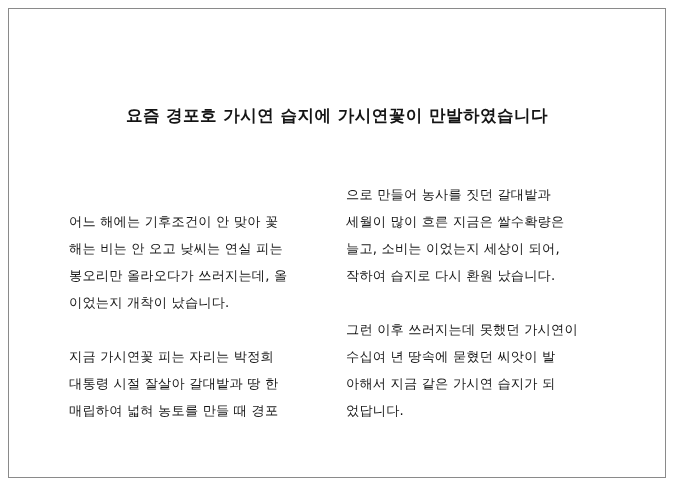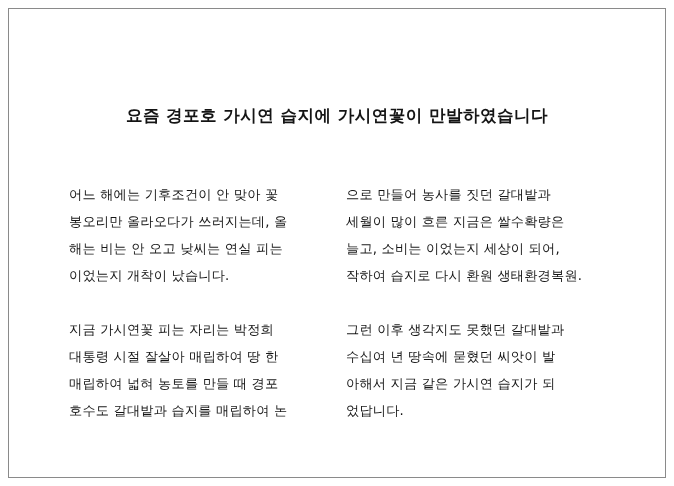--- a/index.html
+++ b/index.html
@@ -75,41 +75,40 @@
 <div id="page">
   <div id="frame">
 
     <div id="doc-title">요즘 경포호 가시연 습지에 가시연꽃이 만발하였습니다</div>
 
     <div id="columns">
 
       <div class="column">
         <p class="para">
           <span class="para-line">어느 해에는 기후조건이 안 맞아 꽃</span>
+          <span class="para-line">해는 비는 안 오고 낮씨는 연실 피는</span>
           <span class="para-line">봉오리만 올라오다가 쓰러지는데, 올</span>
-          <span class="para-line">해는 비는 안 오고 낮씨는 연실 피는</span>
           <span class="para-line">이었는지 개착이 났습니다.</span>
         </p>
         <p class="para">
           <span class="para-line">지금 가시연꽃 피는 자리는 박정희</span>
-          <span class="para-line">대통령 시절 잘살아 매립하여 땅 한</span>
+          <span class="para-line">대통령 시절 잘살아 갈대밭과 땅 한</span>
           <span class="para-line">매립하여 넓혀 농토를 만들 때 경포</span>
-          <span class="para-line">호수도 갈대밭과 습지를 매립하여 논</span>
         </p>
       </div>
 
       <div class="column">
         <p class="para">
           <span class="para-line">으로 만들어 농사를 짓던 갈대밭과</span>
           <span class="para-line">세월이 많이 흐른 지금은 쌀수확량은</span>
           <span class="para-line">늘고, 소비는 이었는지 세상이 되어,</span>
-          <span class="para-line">작하여 습지로 다시 환원 생태환경복원.</span>
+          <span class="para-line">작하여 습지로 다시 환원 났습니다.</span>
         </p>
         <p class="para">
-          <span class="para-line">그런 이후 생각지도 못했던 갈대밭과</span>
+          <span class="para-line">그런 이후 쓰러지는데 못했던 가시연이</span>
           <span class="para-line">수십여 년 땅속에 묻혔던 씨앗이 발</span>
           <span class="para-line">아해서 지금 같은 가시연 습지가 되</span>
           <span class="para-line">었답니다.</span>
         </p>
       </div>
 
     </div>
   </div>
 </div>
 

